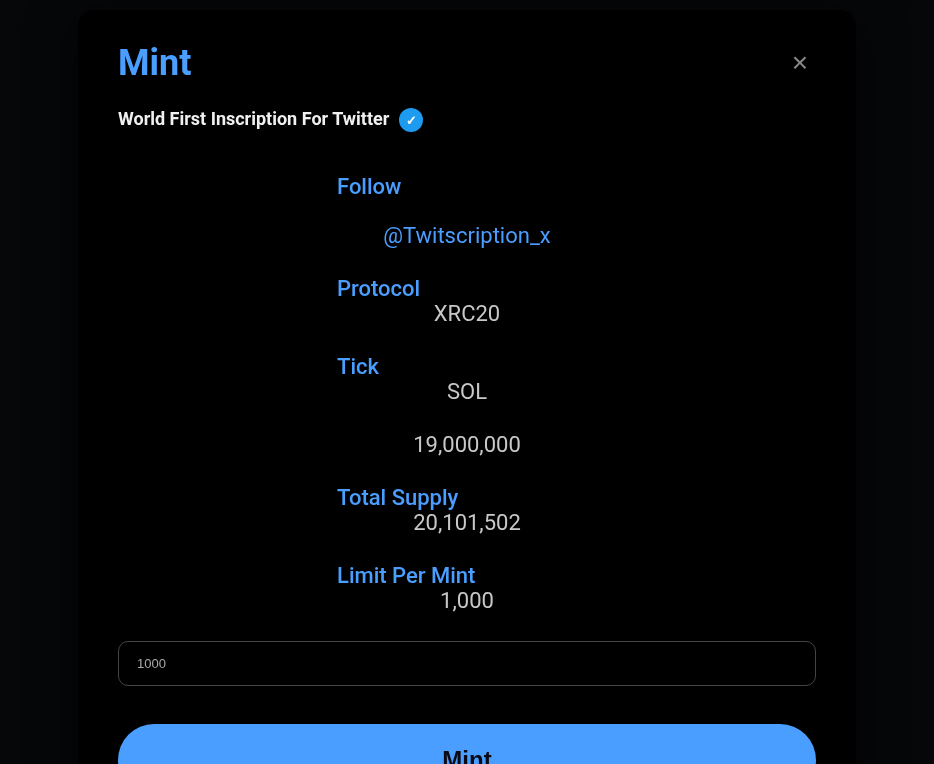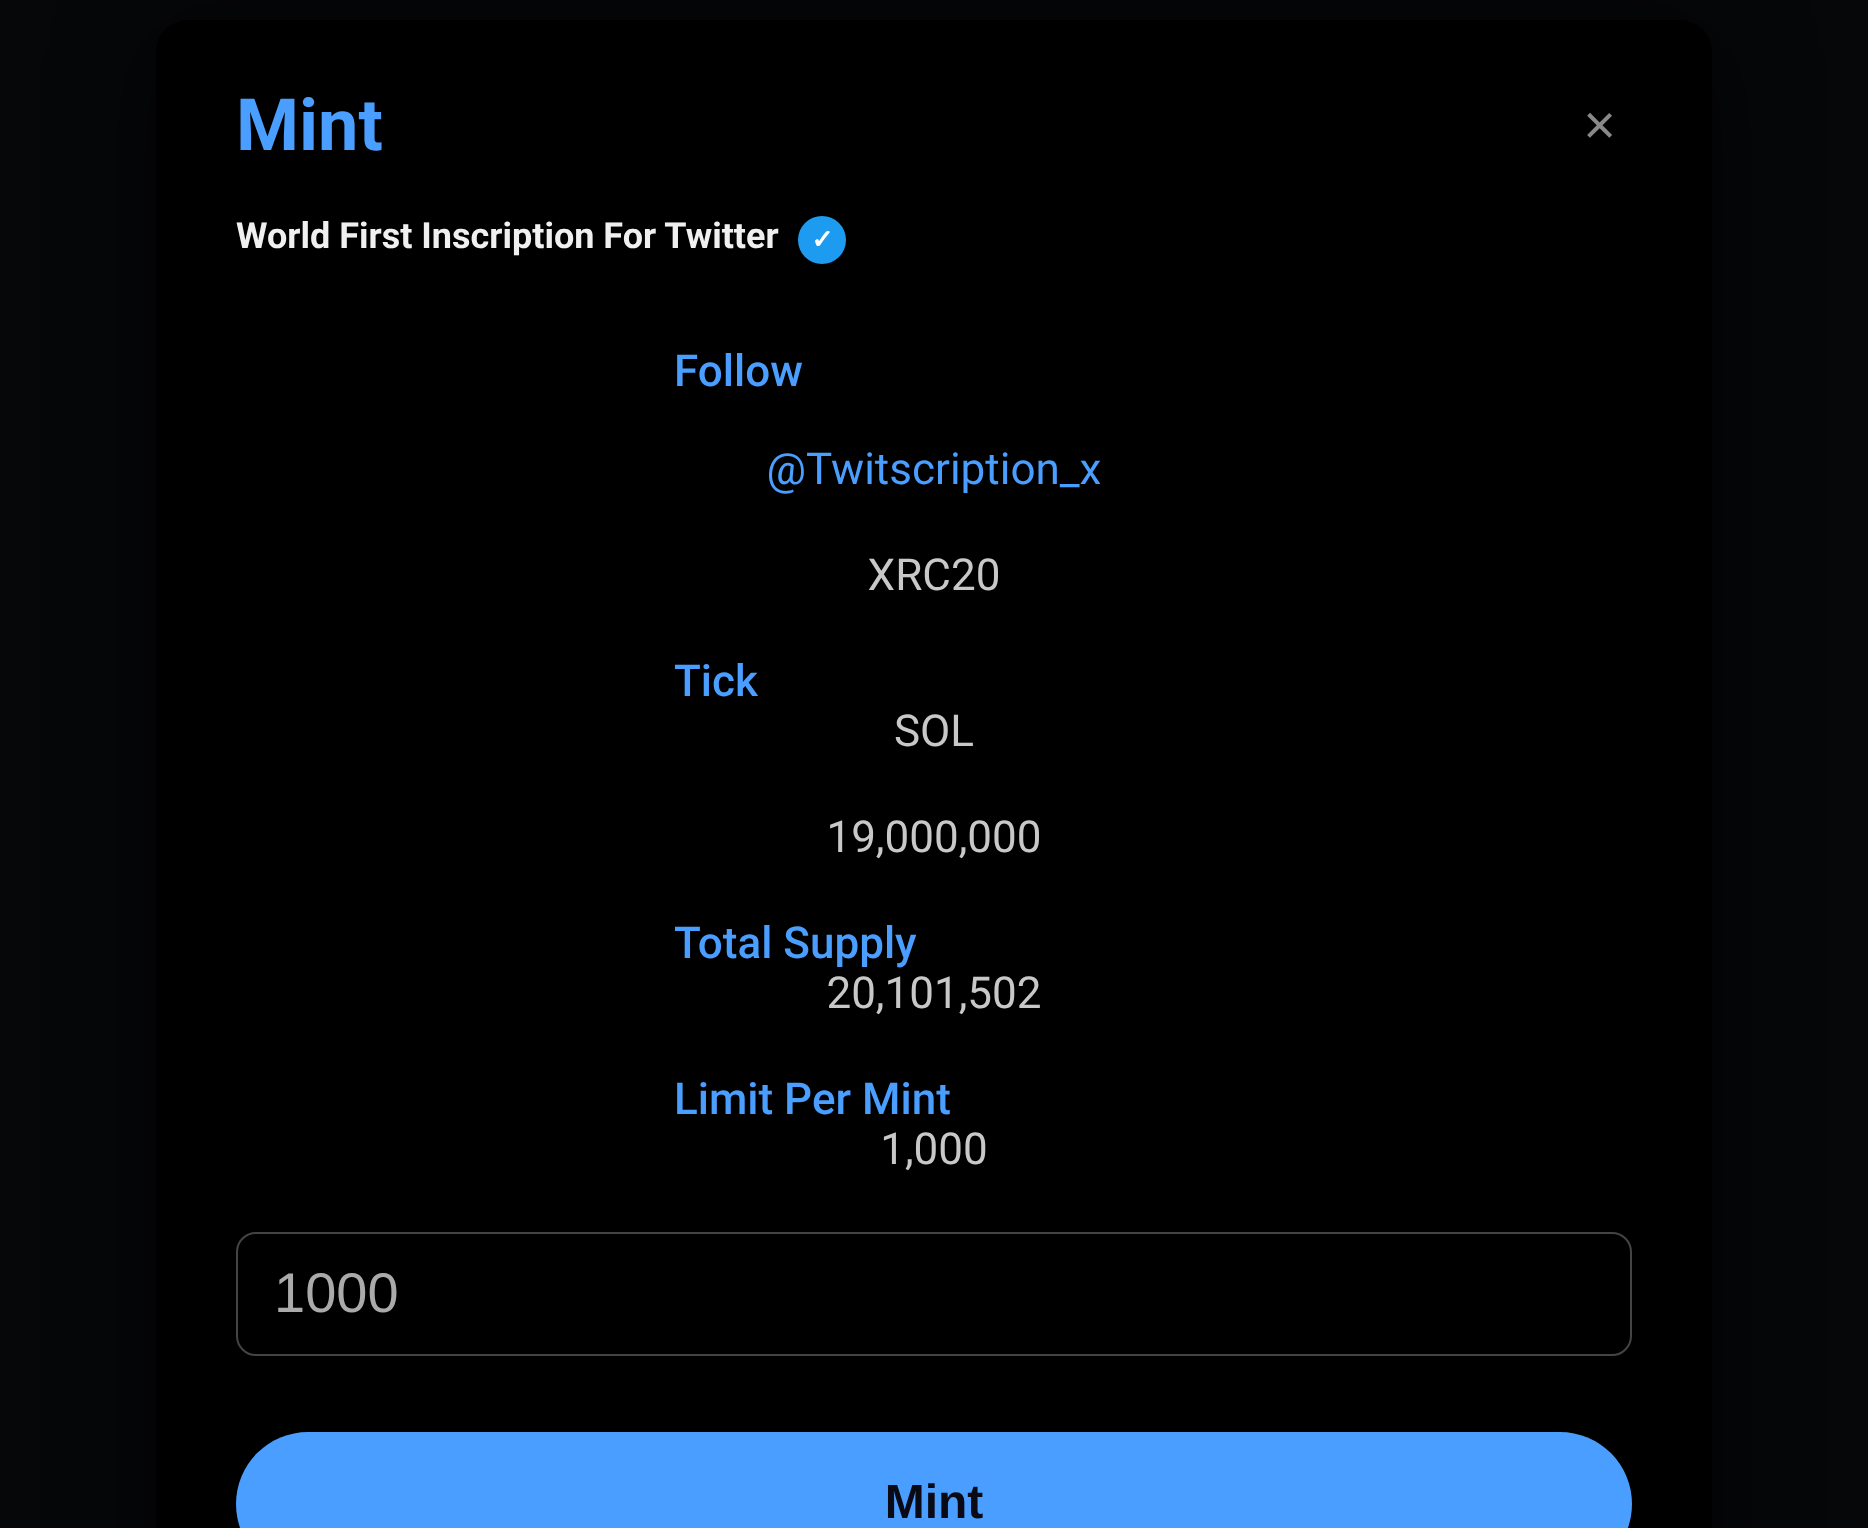--- a/index.html
+++ b/index.html
@@ -144,21 +144,21 @@
       color: #4a9eff;
       flex-shrink: 0;
     }
 
     .amt-input {
       flex: 1;
       background: transparent;
       border: 1.5px solid #444;
       border-radius: 10px;
       padding: 14px 18px;
-      font-size: 28px;
+      font-size: 13px;
       color: #aaa;
       outline: none;
     }
 
     .mint-btn {
       width: 100%;
       padding: 22px;
       background: #4a9eff;
       border: none;
       border-radius: 50px;
@@ -191,20 +191,21 @@
       </div>
     </div>
 
     
     <div class="info-row">
       <span class="info-label">Follow</span>
       <a class="info-value link" href="#">@Twitscription_x</a>
     </div>
 
     <div class="info-row">
+      <span class="info-label">Protocol</span>
       <span class="info-value">XRC20</span>
     </div>
 
     <div class="info-row">
       <span class="info-label">Tick</span>
       <span class="info-value">SOL</span>
     </div>
 
     <div class="info-row">
       <span class="info-value">19,000,000</span>

